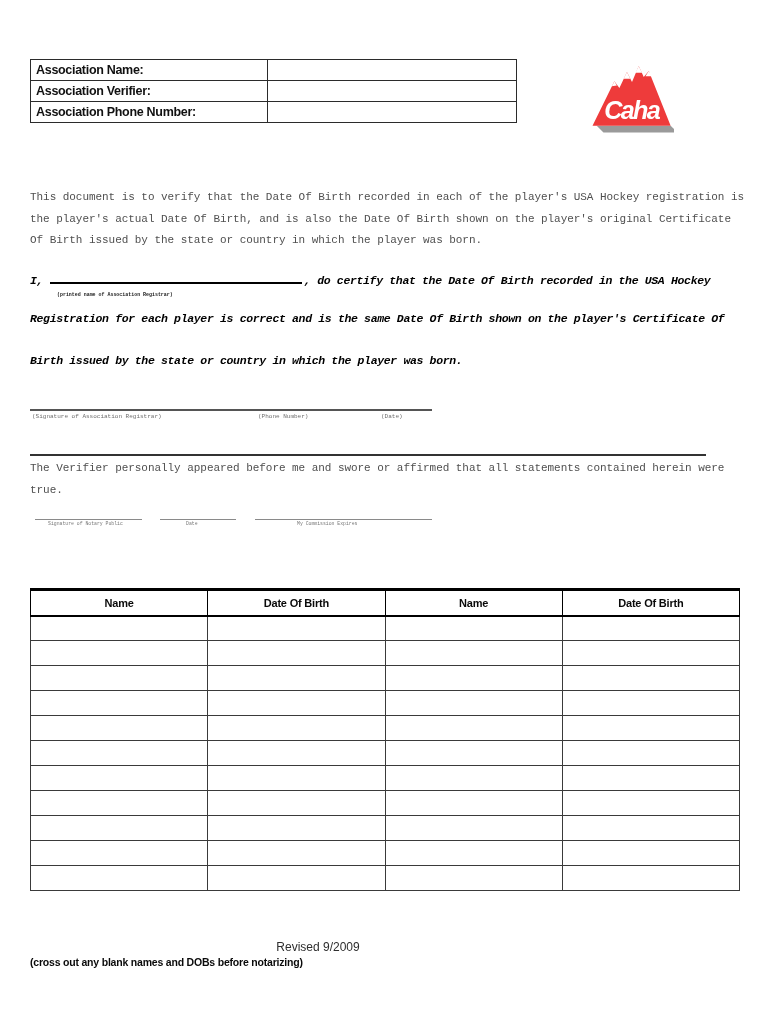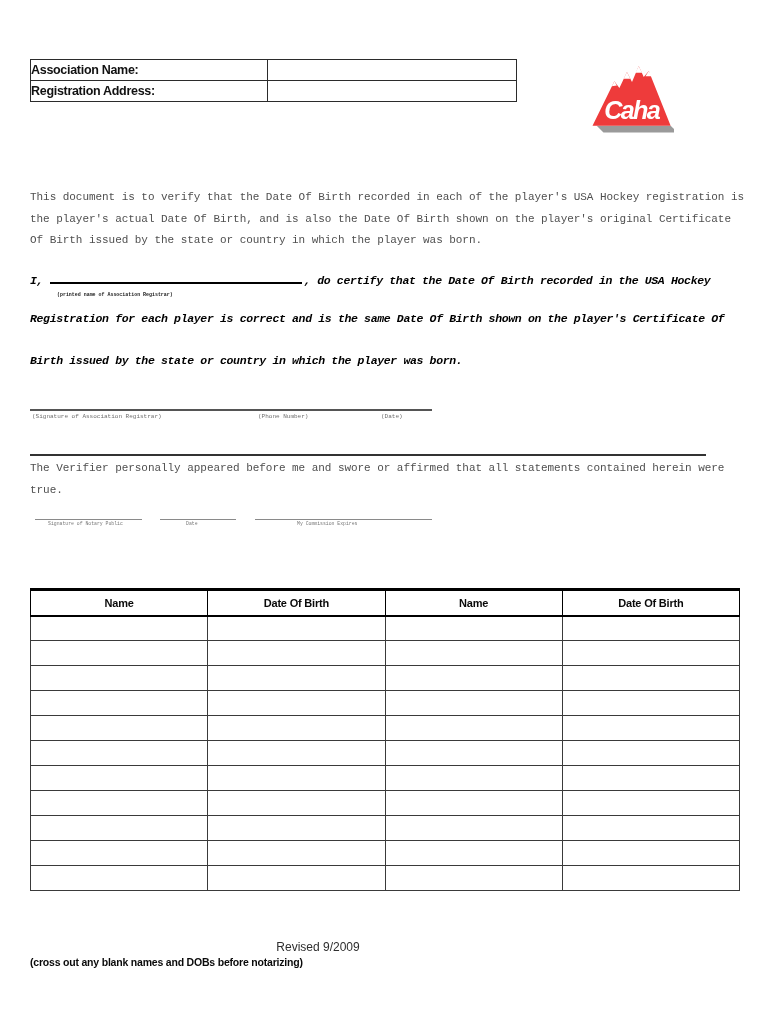--- a/index.html
+++ b/index.html
@@ -13,21 +13,21 @@
 
   
   #assoc-table {
     position:absolute; left:30px; top:59px; width:487px;
     border-collapse:collapse; table-layout:fixed;
   }
   #assoc-table td {
     border:1px solid #2b2b2b; height:21px; vertical-align:middle;
   }
   #assoc-table td.lbl {
-    width:237px; 
+    width:237px; padding-left:5px;
     font-family:"Liberation Sans",sans-serif; font-weight:bold;
     font-size:12.5px; letter-spacing:-0.3px; color:#111;
   }
 
   
   #logo { position:absolute; left:590px; top:60px; }
 
   
   #intro {
     position:absolute; left:30px; top:187px;
@@ -118,21 +118,25 @@
 
 <div id="page">
 
   <table id="assoc-table">
     <tbody>
         <tr>
       <td class="lbl">Association Name:</td>
       <td class="val"></td>
     </tr>
     <tr>
-      <td class="lbl">Registration Address:</td>
+      <td class="lbl">Association Verifier:</td>
+      <td class="val"></td>
+    </tr>
+    <tr>
+      <td class="lbl">Association Phone Number:</td>
       <td class="val"></td>
     </tr>
   </tbody>
     </table>
 
   <div id="logo">
     <svg width="84" height="76" viewBox="0 0 100 90">
       <polygon points="8,78 96,78 104,86 16,86" fill="#9a9a9a"></polygon>
       <polygon points="3,78 29,25 35,33 44,14 50,26 58,7 64,20 70,13 96,78" fill="#ee3b3b"></polygon>
       <polygon points="26,31 29,25 32,30" fill="#ffffff"></polygon>

